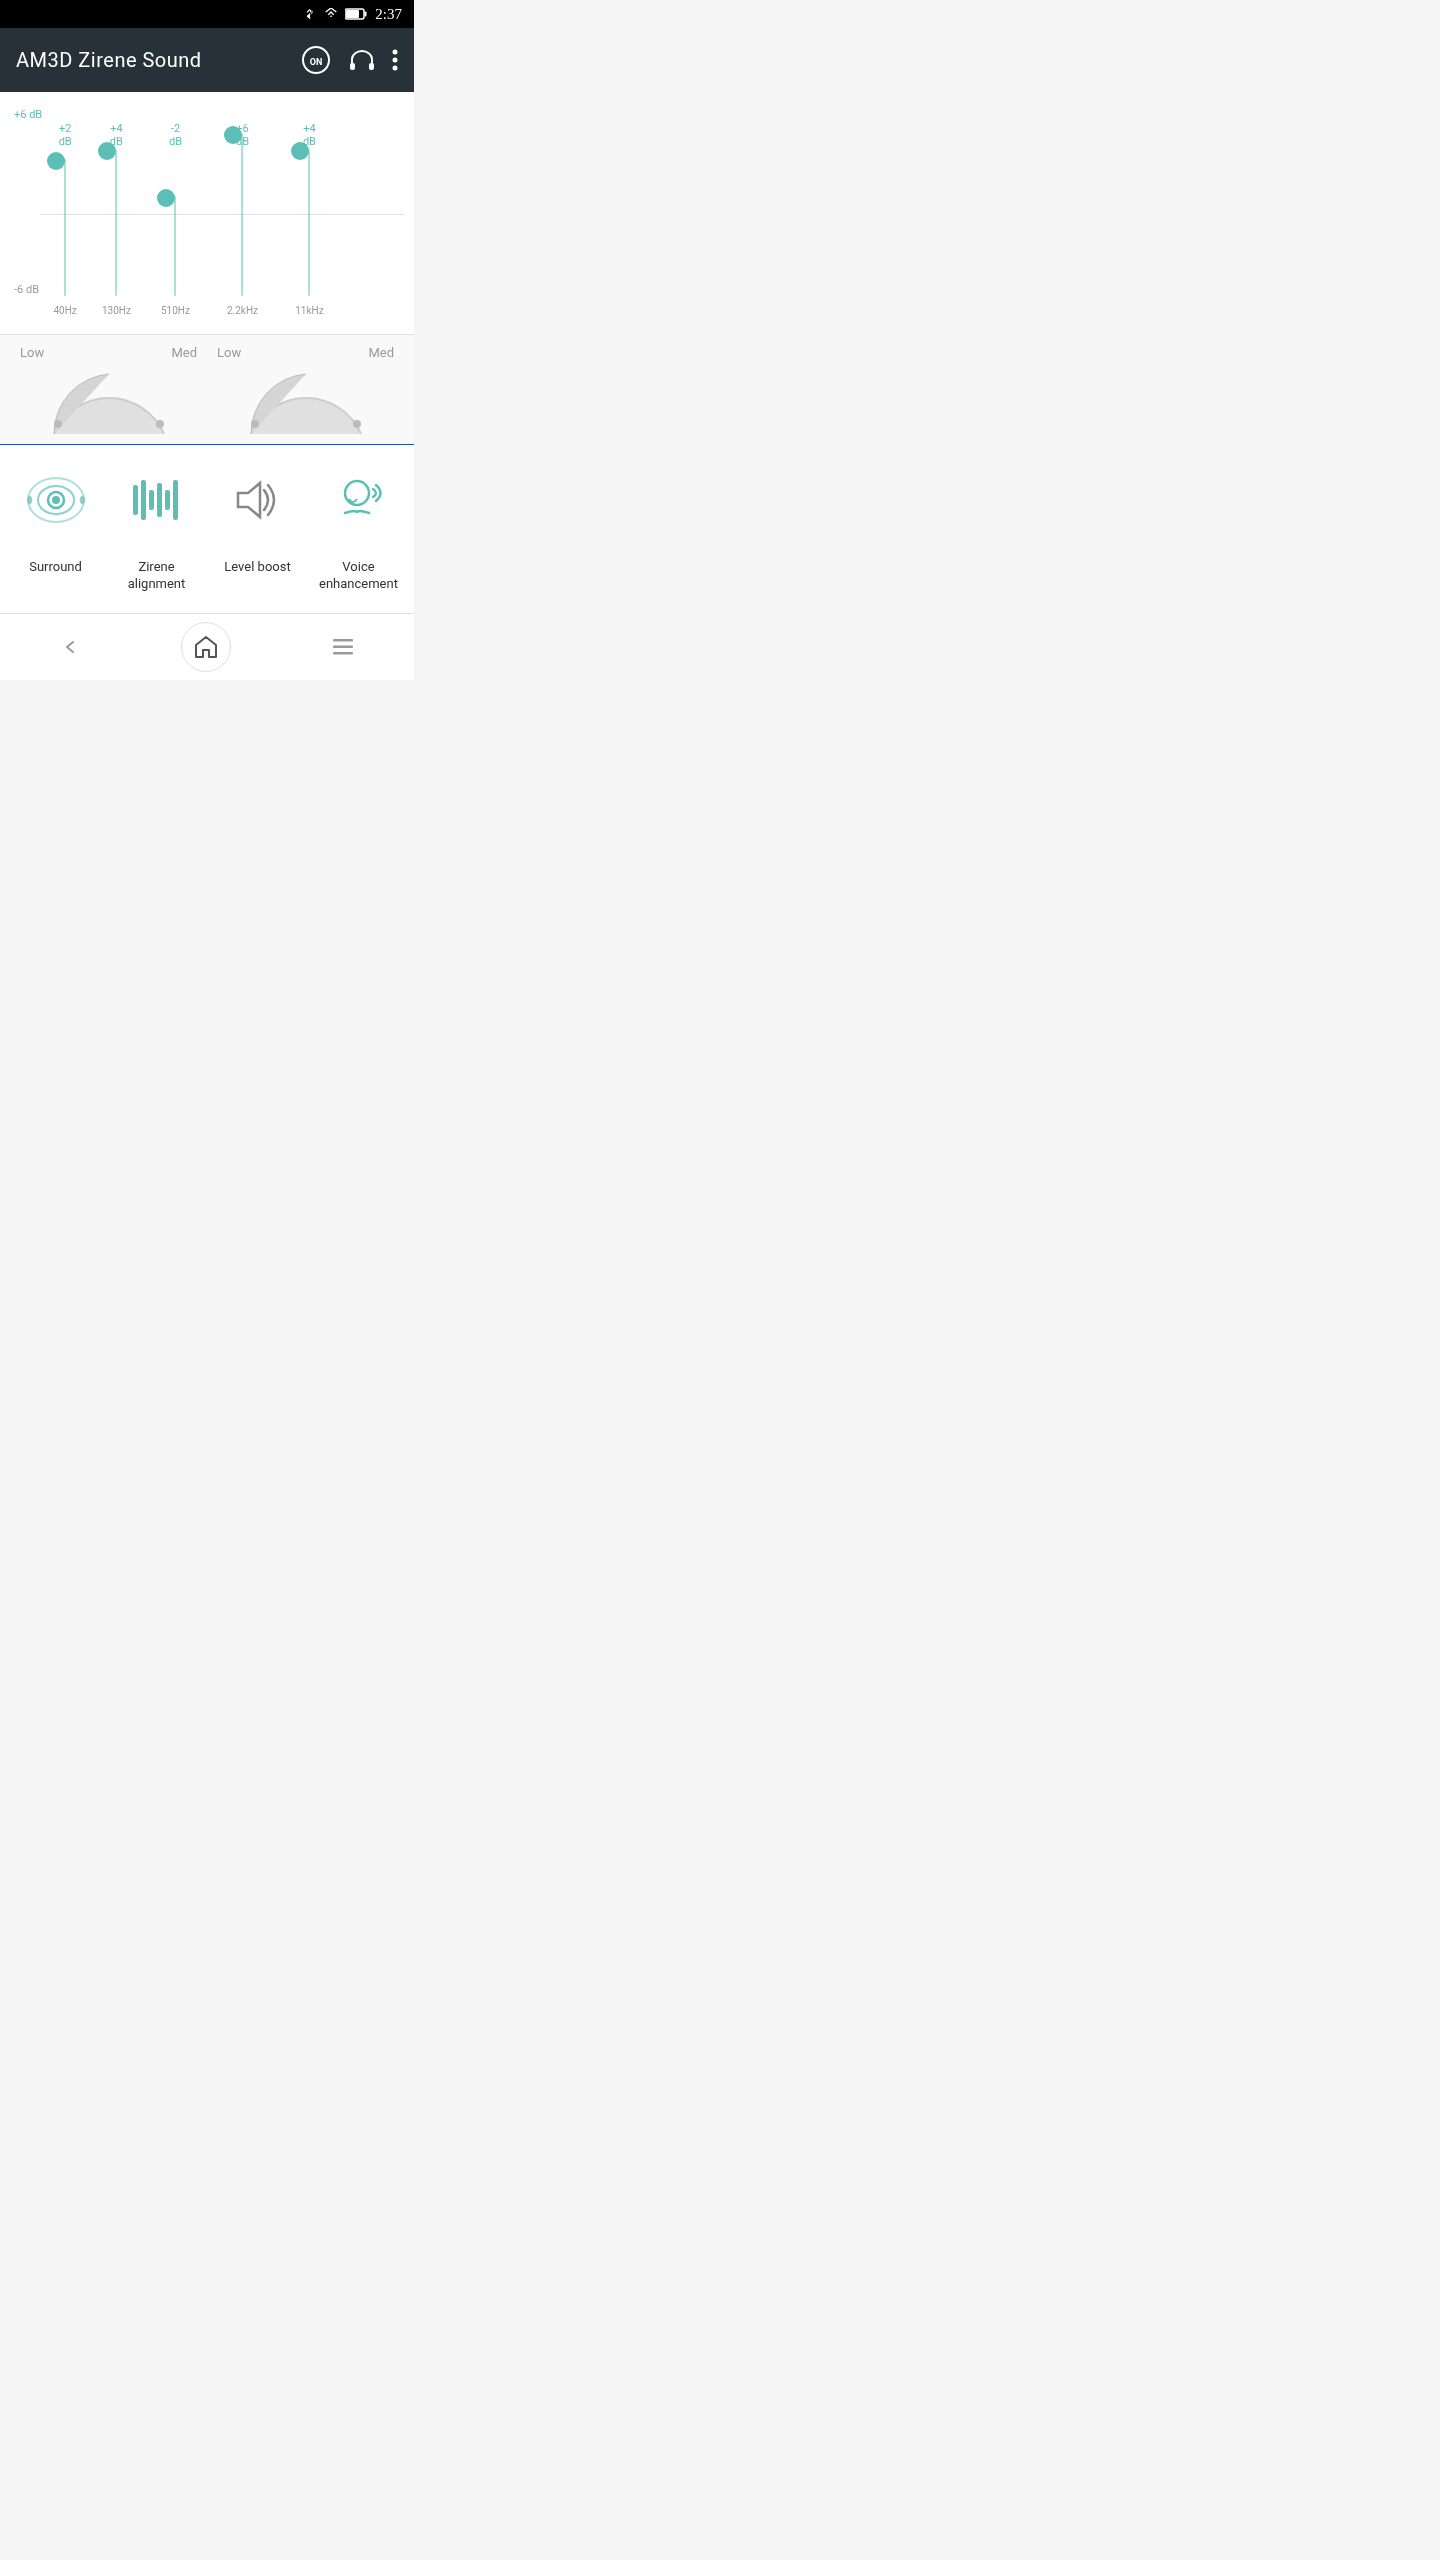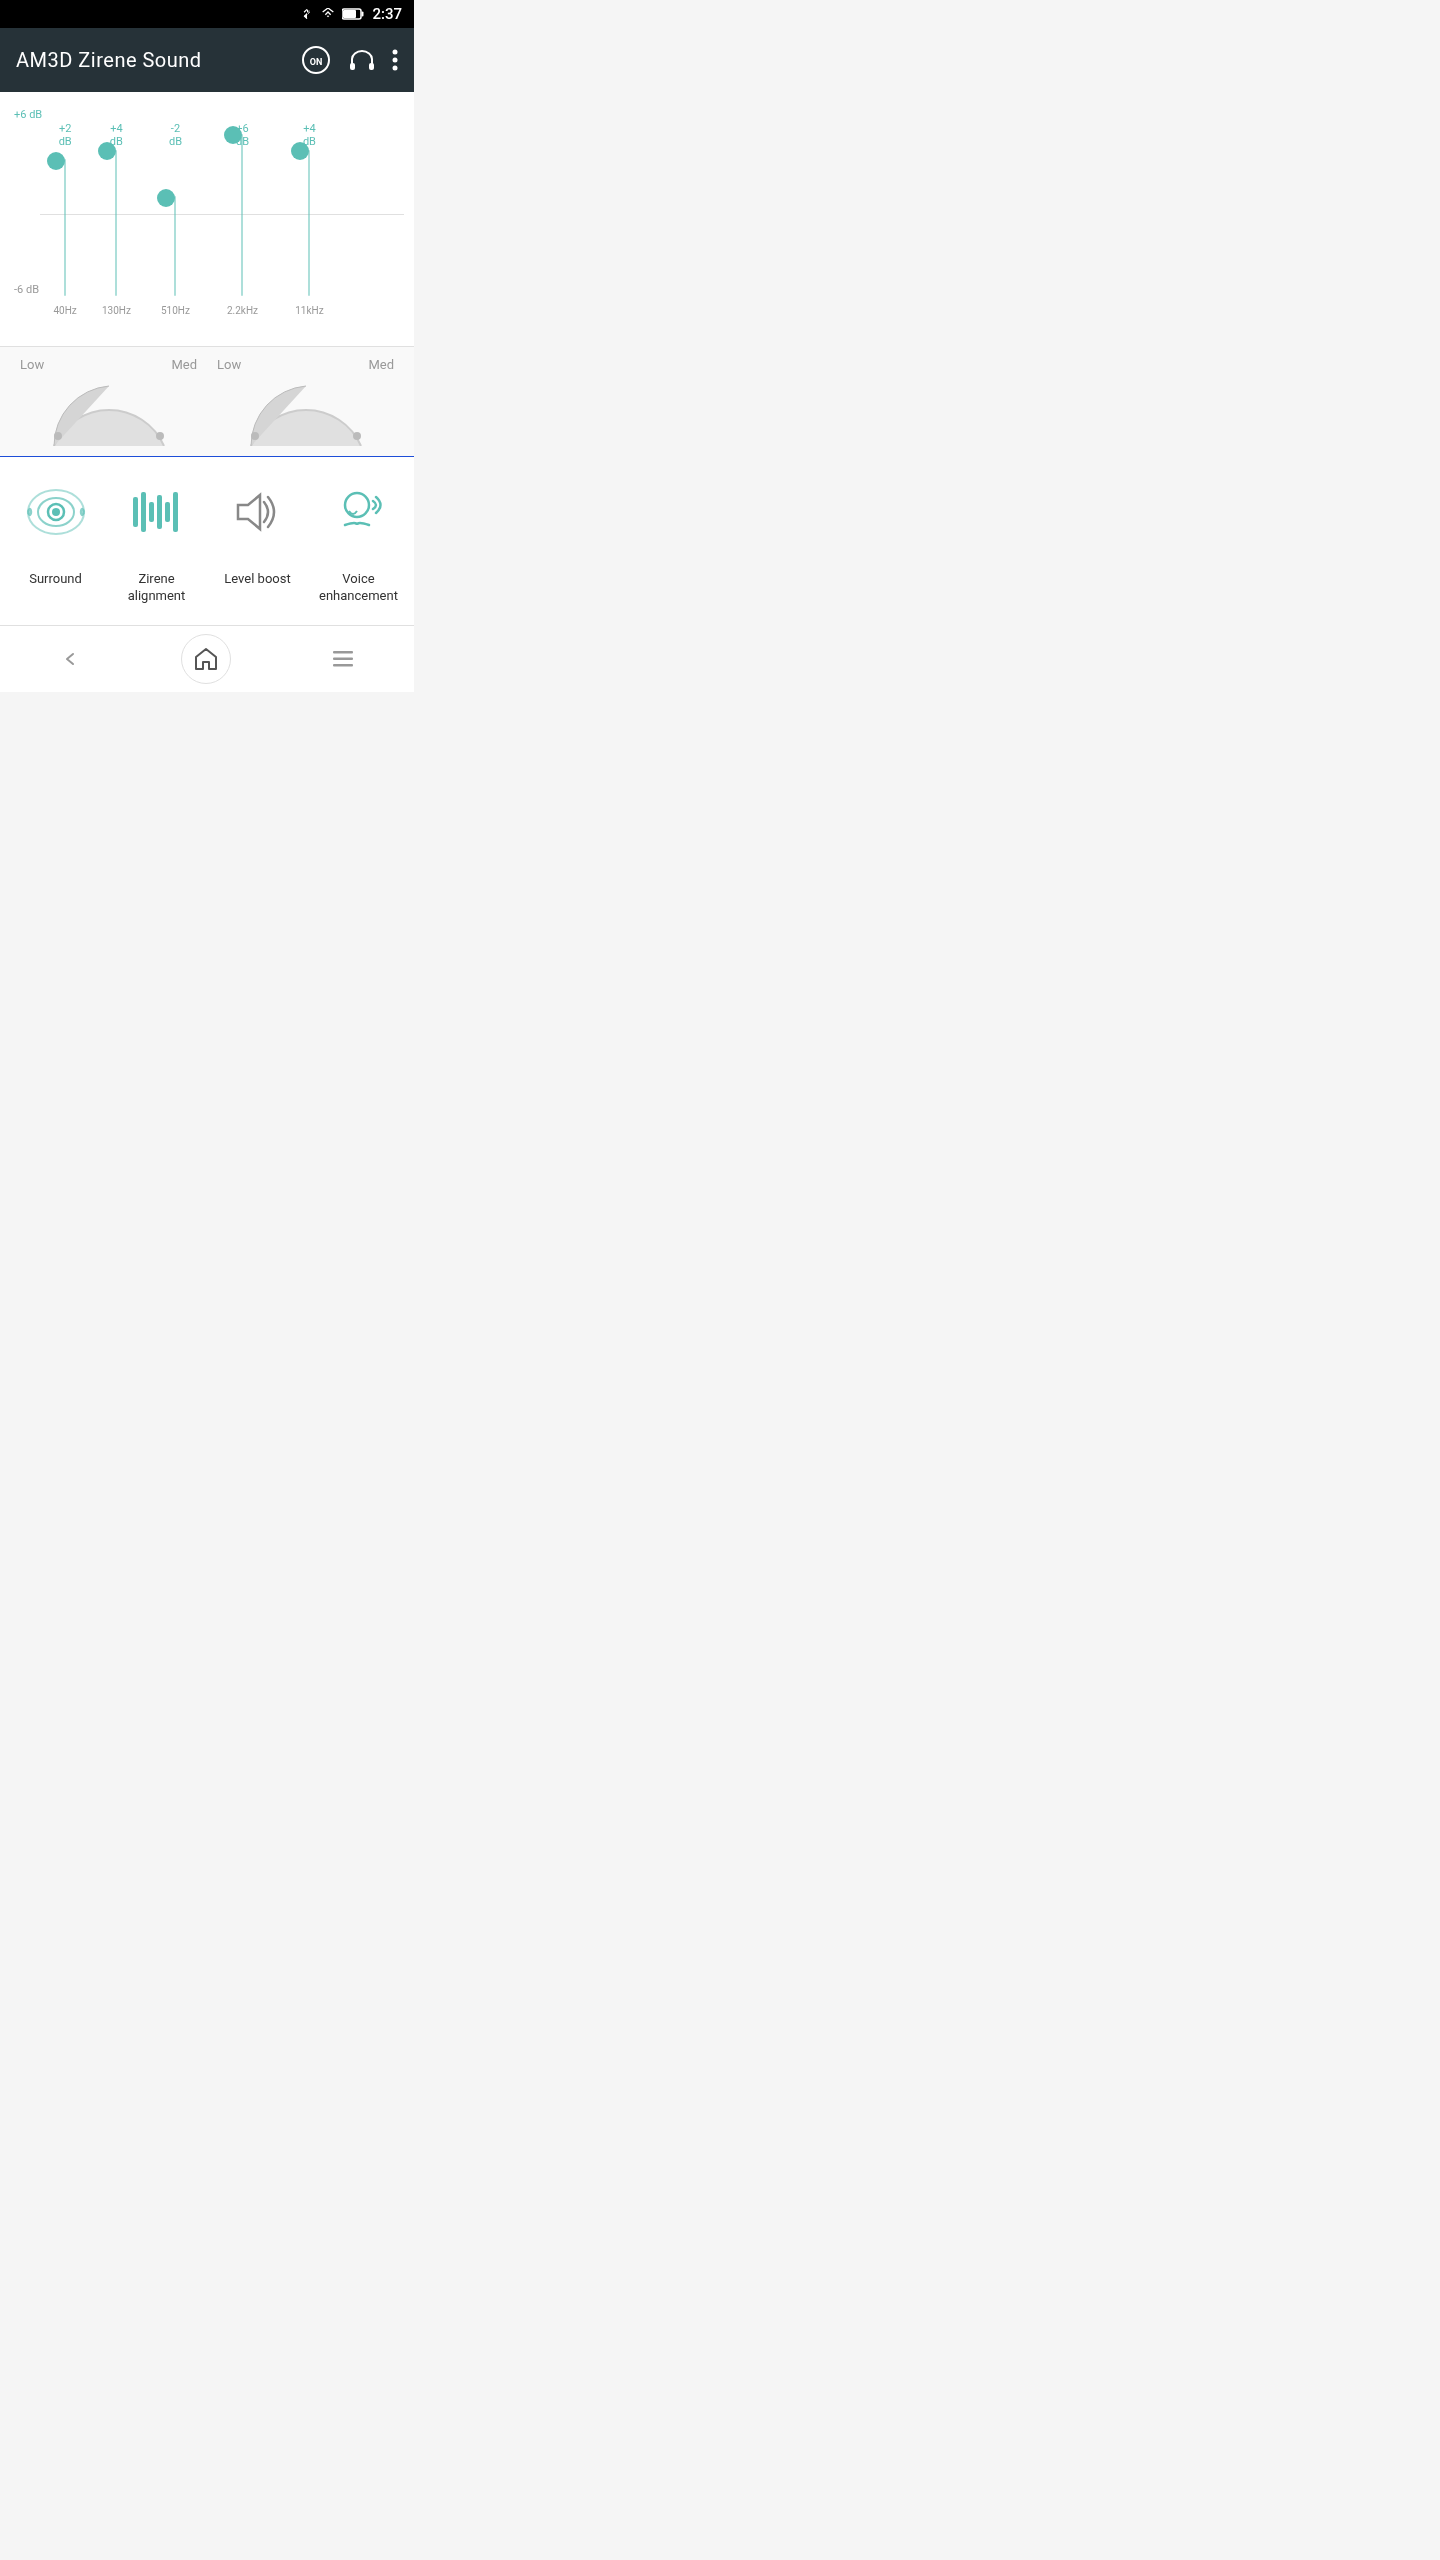--- a/index.html
+++ b/index.html
@@ -120,21 +120,21 @@
     }
 
     .preset-btn.active {
       background: #5bbfb5;
       border-color: #5bbfb5;
       color: #fff;
     }
 
     
     .eq-section {
-      padding: 12px 10px 22px;
+      padding: 12px 10px 10px;
       border-bottom: 1px solid #e0e0e0;
       position: relative;
     }
 
     
     .knobs-section {
       display: flex;
       padding: 10px 10px 0;
       border-bottom: 1px solid #1d4ed8;
       background: #f9f9f9;
@@ -243,21 +243,21 @@
     </svg>
   </span>
 
   <span>
     <svg width="22" height="12" viewBox="0 0 22 12">
       <rect x="0" y="1" width="19" height="10" rx="2" stroke="white" fill="none" stroke-width="1.5"></rect>
       <rect x="19.5" y="3.5" width="2" height="5" rx="1" fill="white"></rect>
       <rect x="1" y="2" width="13" height="8" rx="1" fill="white"></rect>
     </svg>
   </span>
-  <span style="font-size:15px; font-weight:500; margin-left:2px;">2:37</span>
+  <span style="font-size:15px; font-weight:500; margin-left:2px;font-family:Liberation Serif, serif;">2:37</span>
 </div>
 
 <div class="app-bar">
   <span class="app-bar-title">AM3D Zirene Sound</span>
   <div class="app-bar-actions">
 
     <div class="icon-btn">
       <svg width="32" height="32" viewBox="0 0 32 32">
         <circle cx="16" cy="16" r="13" stroke="white" fill="none" stroke-width="2"></circle>
         <text x="16" y="21" text-anchor="middle" fill="white" font-size="9" font-weight="bold">ON</text>

